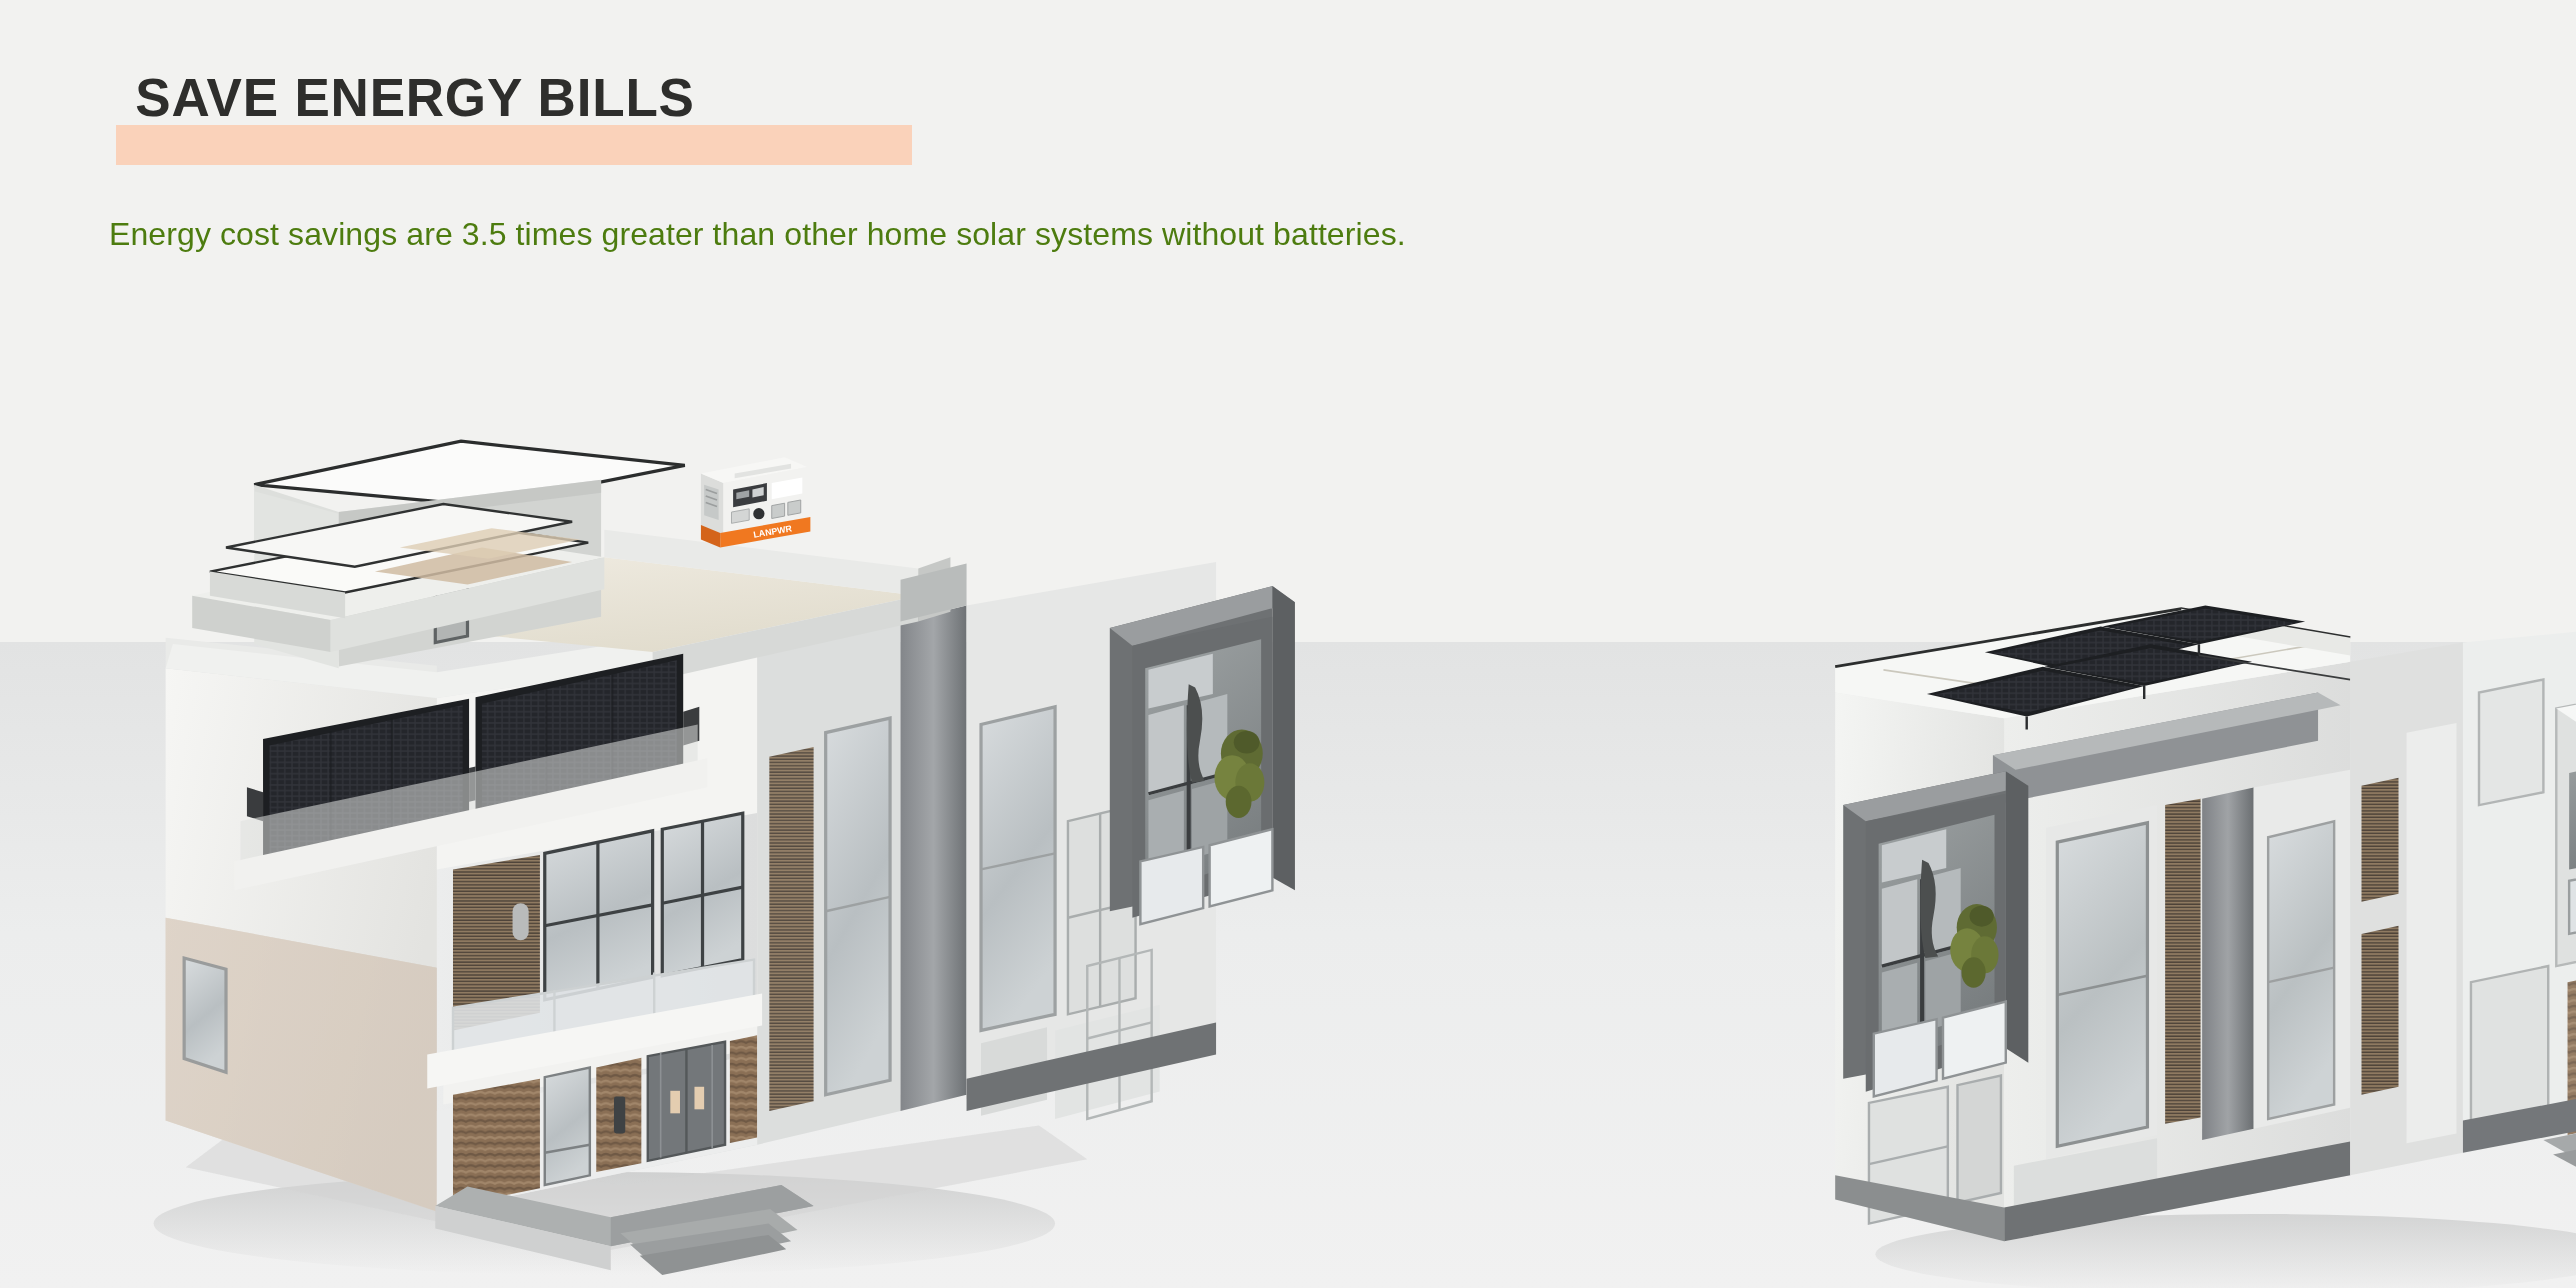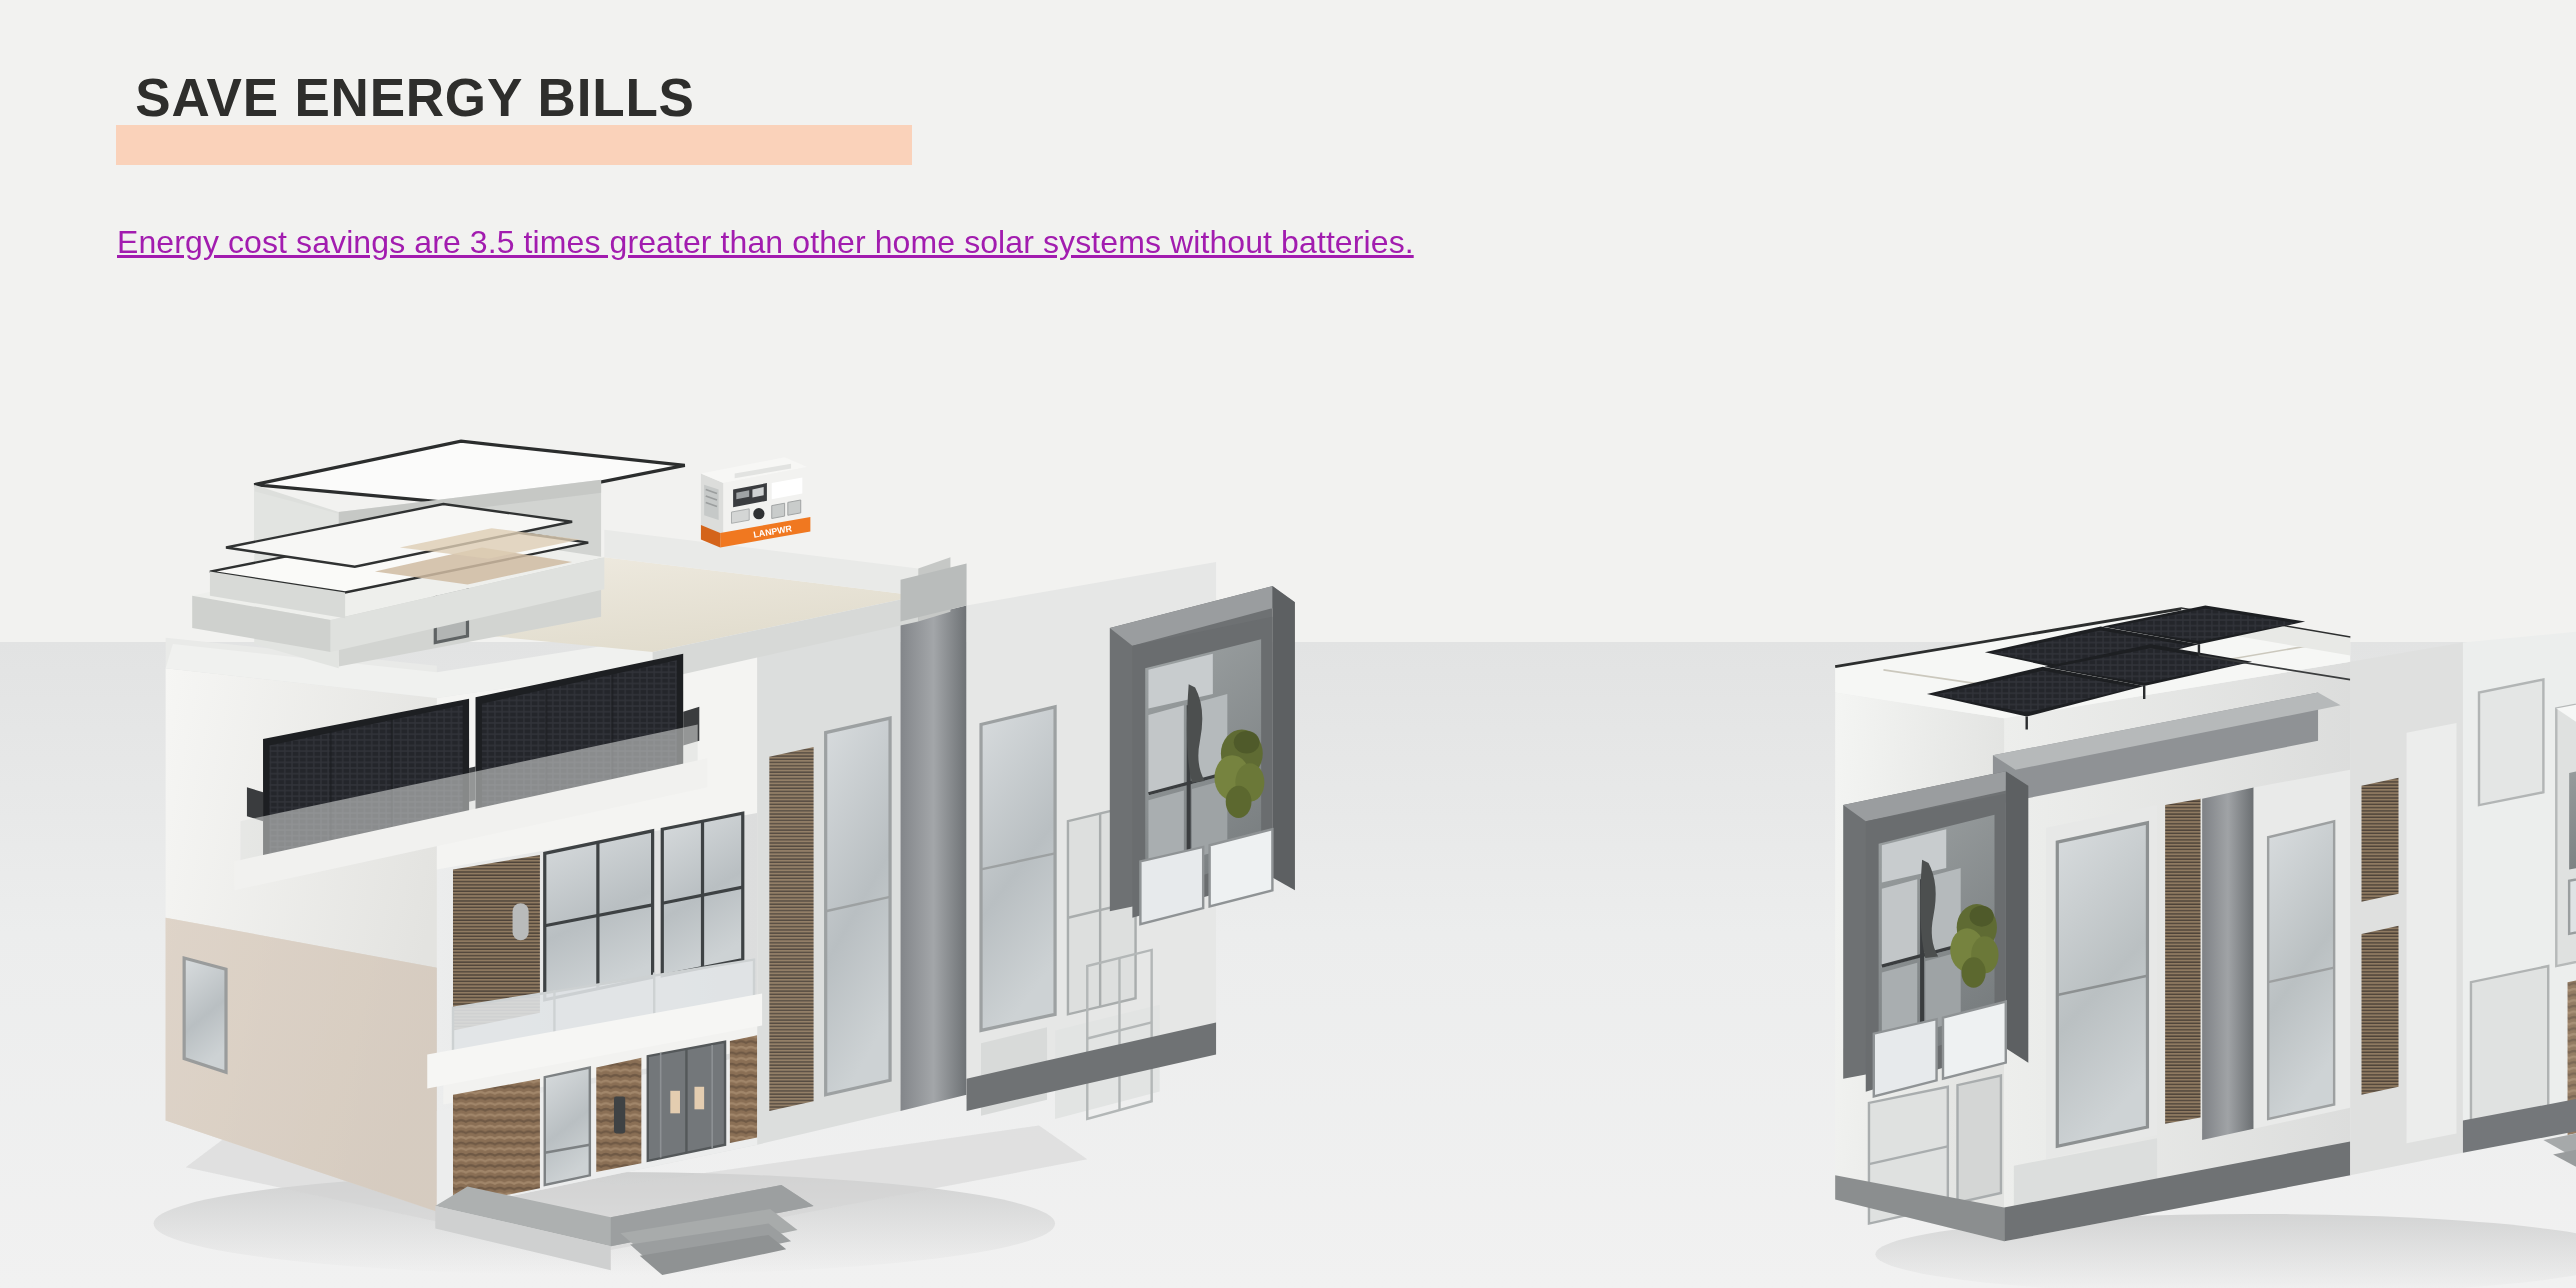--- a/index.html
+++ b/index.html
@@ -62,28 +62,27 @@
     font-weight: bold;
     letter-spacing: 0.8px;
     color: #2e2e2c;
     line-height: 1.0;
     white-space: nowrap;
   }
   .subhead {
     position: absolute;
     left: 109px;
     top: 216px;
-    margin: 8px;
+    margin: 0;
     font-family: "Liberation Sans", sans-serif;
     font-size: 32px;
     font-weight: 400;
-    color: #a21caf;
+    color: #4d7c0f;
     white-space: nowrap;
     letter-spacing: 0.1px;
-    text-decoration: underline;
   }
 
   
   .scene {
     position: absolute;
     left: 0; top: 0;
     width: 2576px; height: 1288px;
     pointer-events: none;
   }
   .house {

